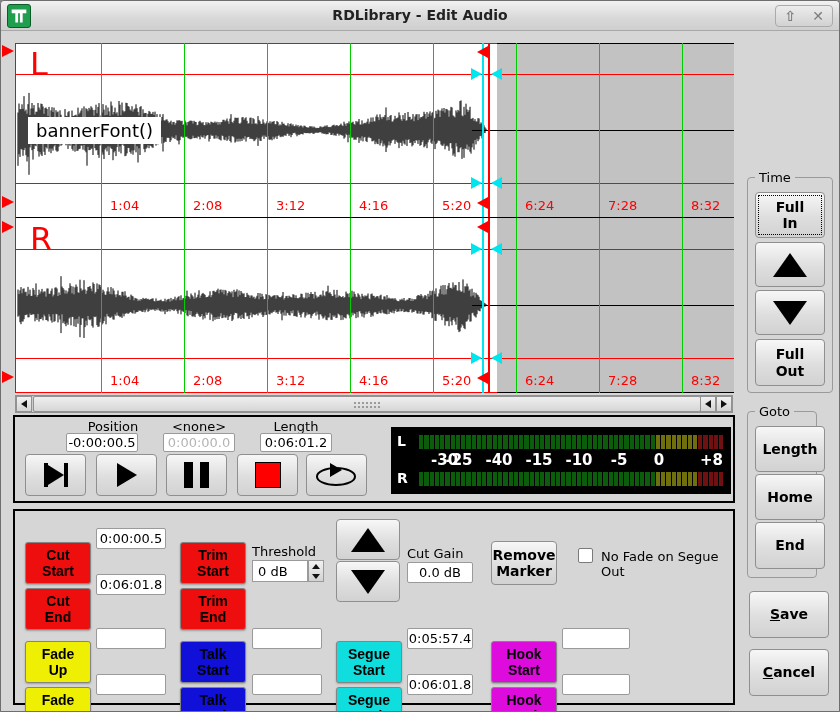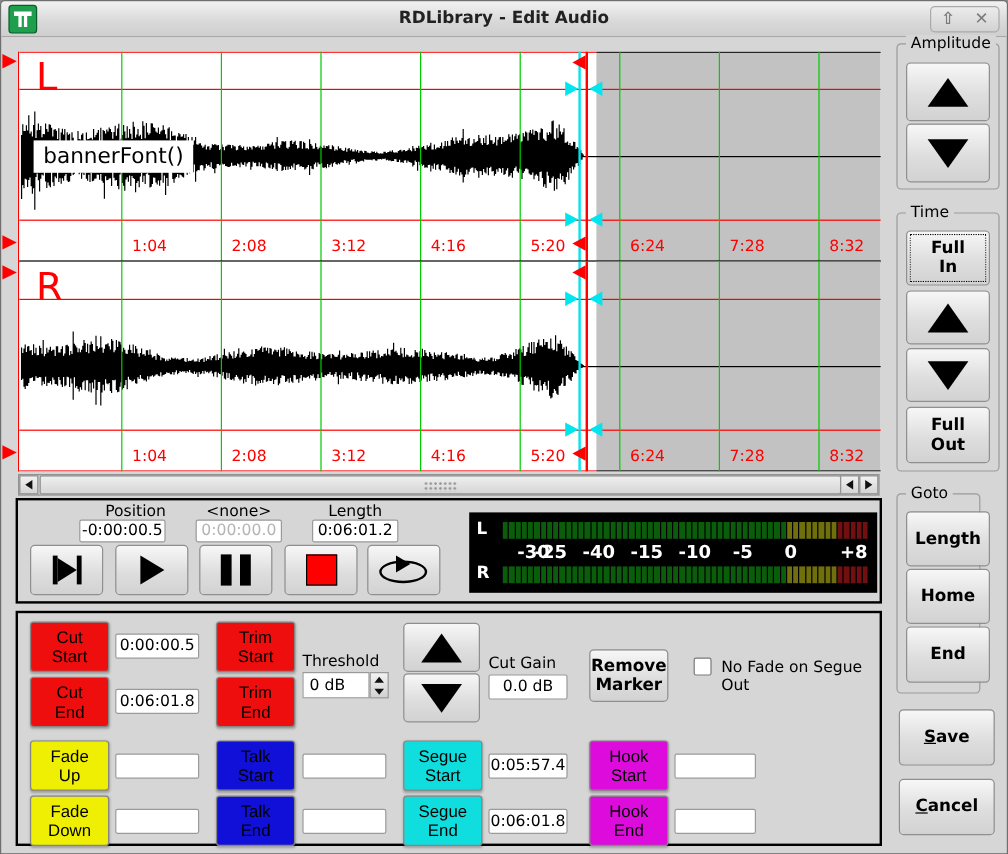--- a/index.html
+++ b/index.html
@@ -96,22 +96,22 @@
   .meter-chan { position:absolute; left:0; top:-2px; color:#fff; font-weight:bold; font-size:14px; }
   .segs { position:absolute; left:22px; right:0; top:0; bottom:0; display:flex; gap:1px; }
   .seg { flex:1; height:14px; }
   .meter-scale { position:absolute; left:28px; right:8px; top:24px; height:18px; }
   .meter-scale span { position:absolute; color:#fff; font-weight:bold; font-size:15px; transform:translateX(-50%); }
 
   
   .markers { position:absolute; left:12px; top:508px; width:722px; height:196px;
     border:2px solid #000; background:#d6d6d6; }
   .mk-btn { position:absolute; width:66px; height:42px; border:1px solid #858585; border-radius:3px;
-    font-weight:normal; font-size:14px; color:#000; display:flex; align-items:center; justify-content:center;
-    text-align:center; line-height:1.15; white-space:pre-line; box-shadow:0 1px 2px rgba(0,0,0,.25); }
+    font-weight:bold; font-size:14px; color:#000; display:flex; align-items:center; justify-content:center;
+    text-align:center; line-height:1.15; white-space:pre-line; box-shadow:0 1px 2px rgba(0,0,0,.25);margin-top:24px; }
   .mk-field { position:absolute; height:21px; font-family:inherit; font-size:13px; text-align:center;
     color:#000; background:#fff; border:1px solid #9a9a9a; border-radius:2px; }
   .mk-label { position:absolute; font-size:13px; color:#000; }
   .spinbox { position:absolute; width:72px; height:22px; }
   .spin-input { position:absolute; left:0; top:0; width:56px; height:22px; font-family:inherit;
     font-size:13px; padding-left:5px; background:#fff; border:1px solid #9a9a9a; }
   .spin-arrows { position:absolute; right:0; top:0; width:16px; height:22px;
     background:linear-gradient(#f2f2f2,#d2d2d2); border:1px solid #9a9a9a;
     display:flex; flex-direction:column; align-items:center; justify-content:space-around; }
   .sp-up { width:0; height:0; border-left:4px solid transparent; border-right:4px solid transparent; border-bottom:5px solid #111; }
@@ -463,25 +463,20 @@
     <input class="mk-field" style="left: 392px; top: 163px; width: 66px;" value="0:06:01.8">
 
     <button class="mk-btn" style="left: 476px; top: 106px; background: rgb(221, 12, 221);">Hook
 Start</button>
     <input class="mk-field" style="left: 547px; top: 117px; width: 68px;" value="">
     <button class="mk-btn" style="left: 476px; top: 152px; background: rgb(221, 12, 221);">Hook
 End</button>
     <input class="mk-field" style="left: 547px; top: 163px; width: 68px;" value="">
   </div>
 
-  <div class="group" style="left:746px;top:35px;width:86px;height:122px">
-    <div class="group-title">Amplitude</div>
-    <button class="btn side-btn" style="top:15px;height:49px"><span class="tri-up"></span></button>
-    <button class="btn side-btn" style="top:66px;height:49px"><span class="tri-dn"></span></button>
-  </div>
 
   <div class="group" style="left:746px;top:176px;width:86px;height:216px">
     <div class="group-title">Time</div>
     <button class="btn side-btn focused" style="top:14px;height:46px">Full
 In</button>
     <button class="btn side-btn" style="top:64px;height:45px"><span class="tri-up"></span></button>
     <button class="btn side-btn" style="top:112px;height:45px"><span class="tri-dn"></span></button>
     <button class="btn side-btn" style="top:161px;height:47px">Full
 Out</button>
   </div>

